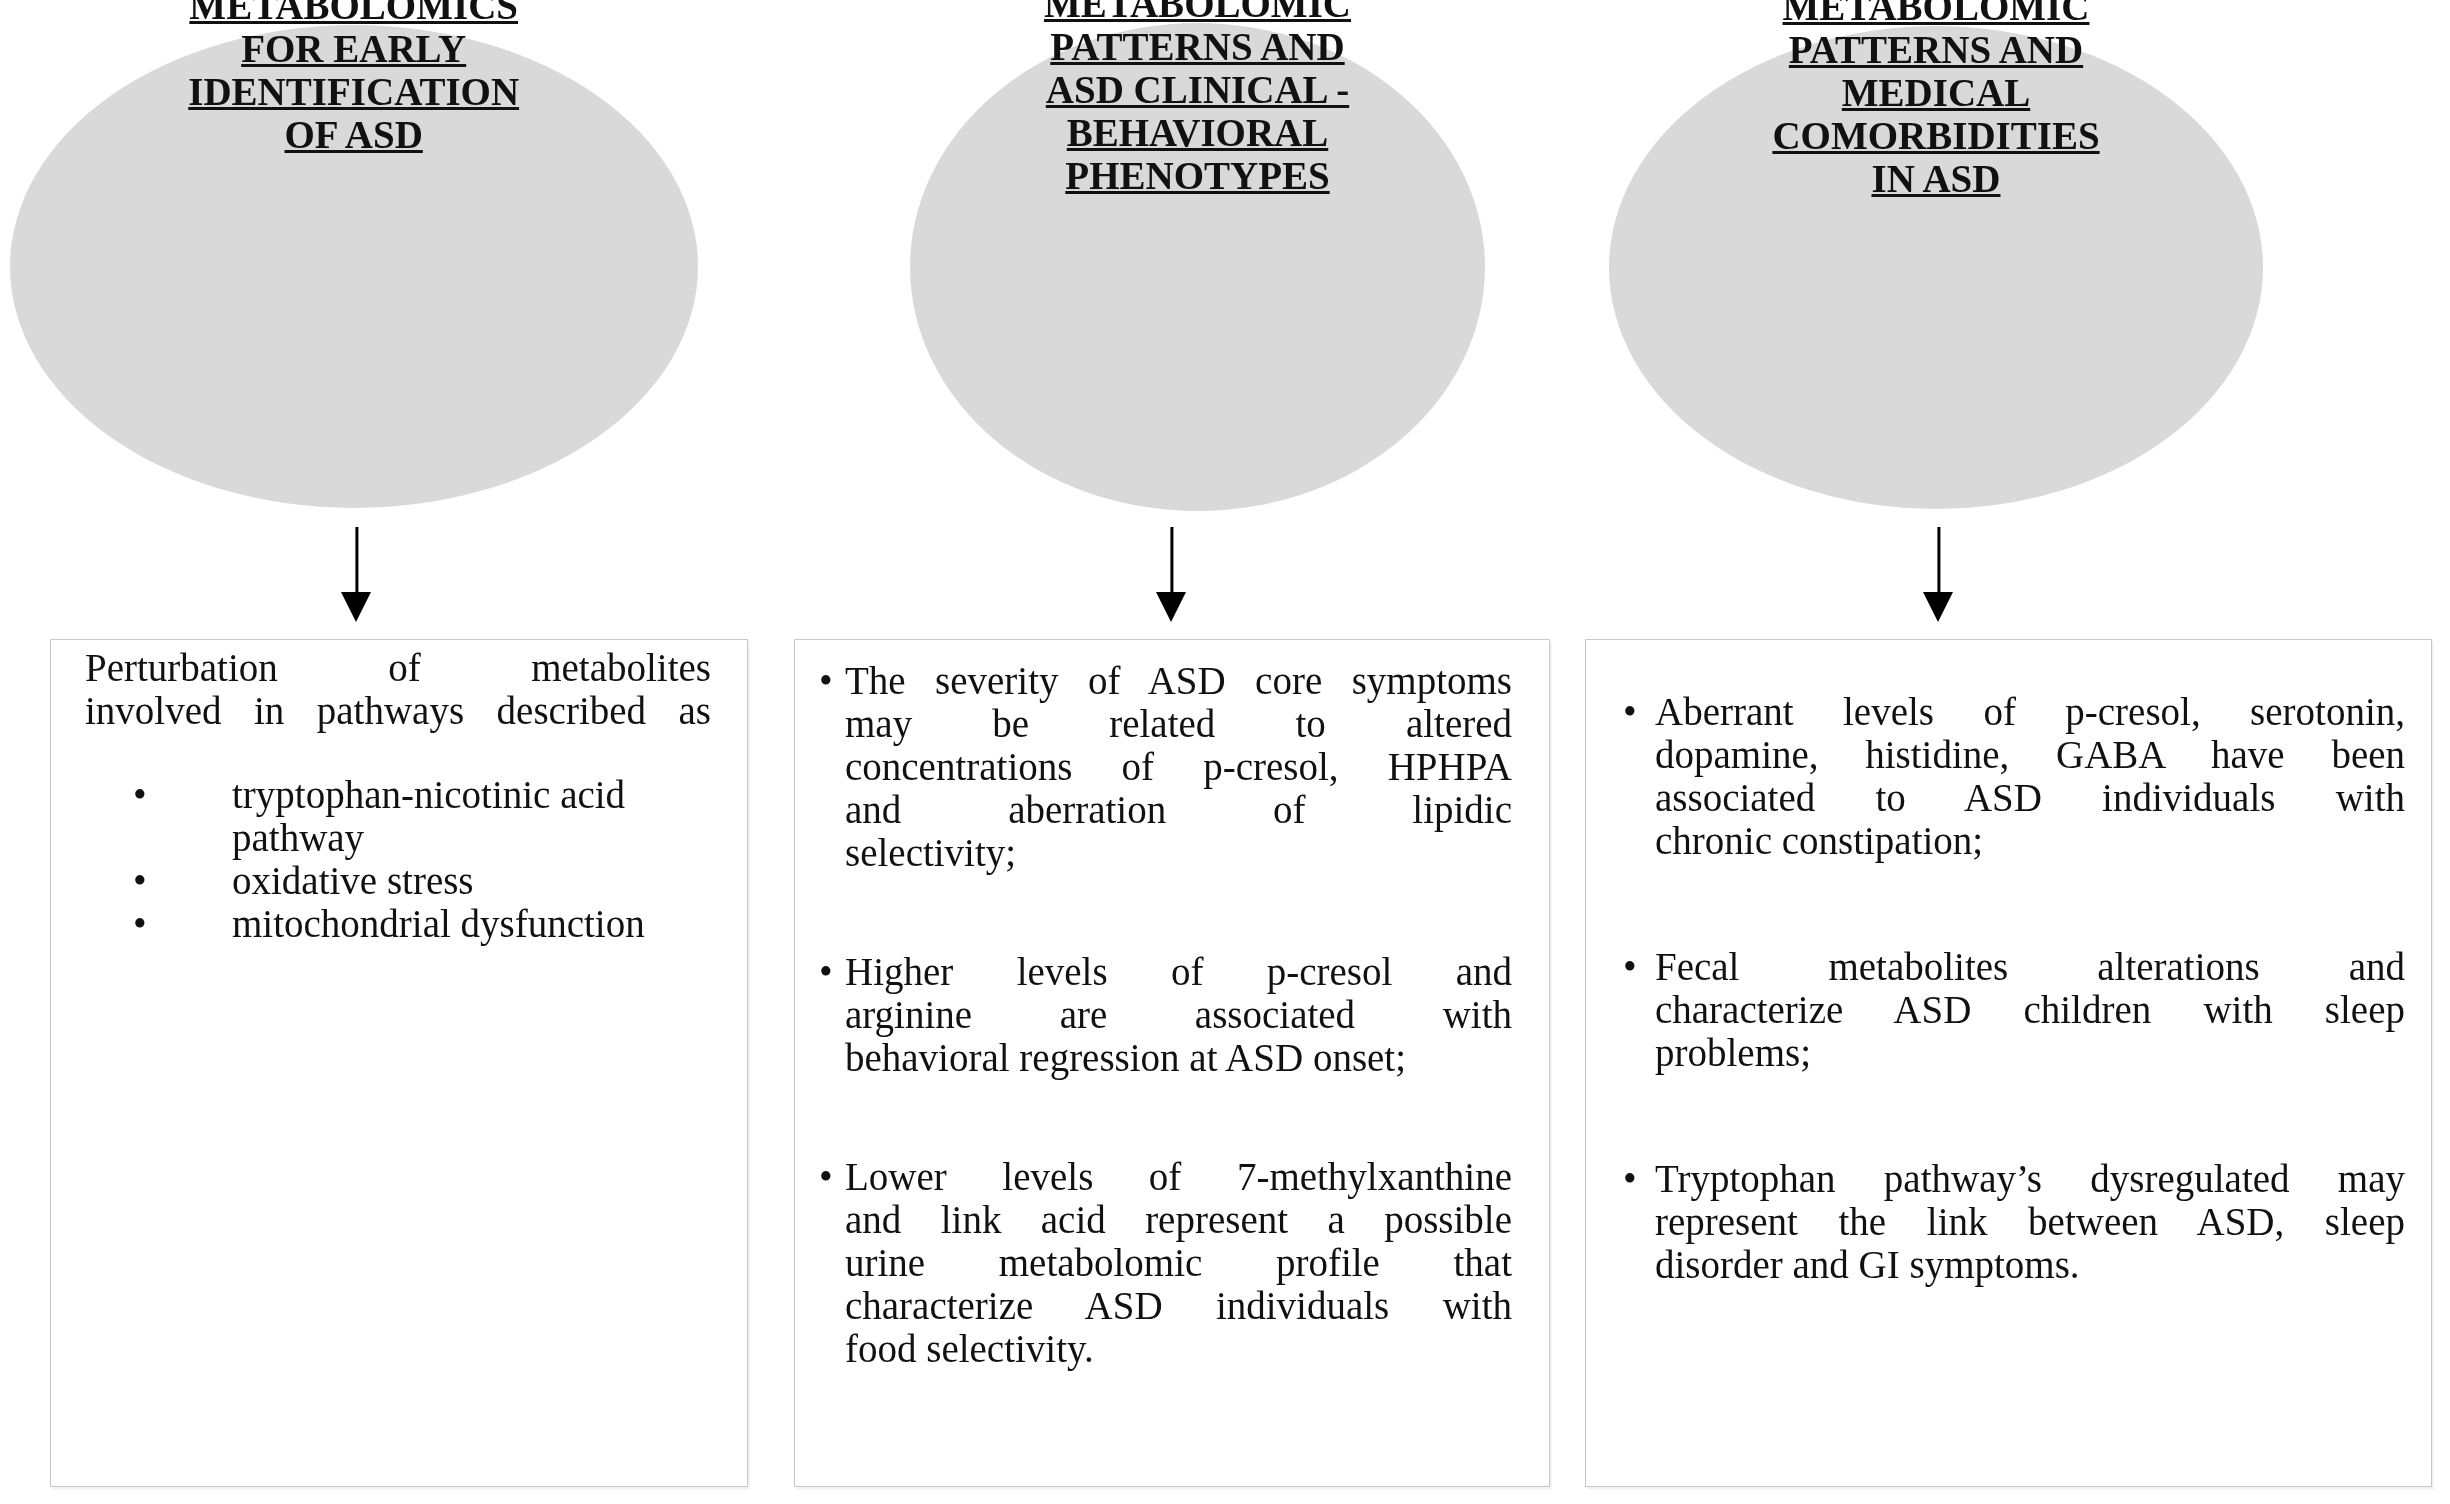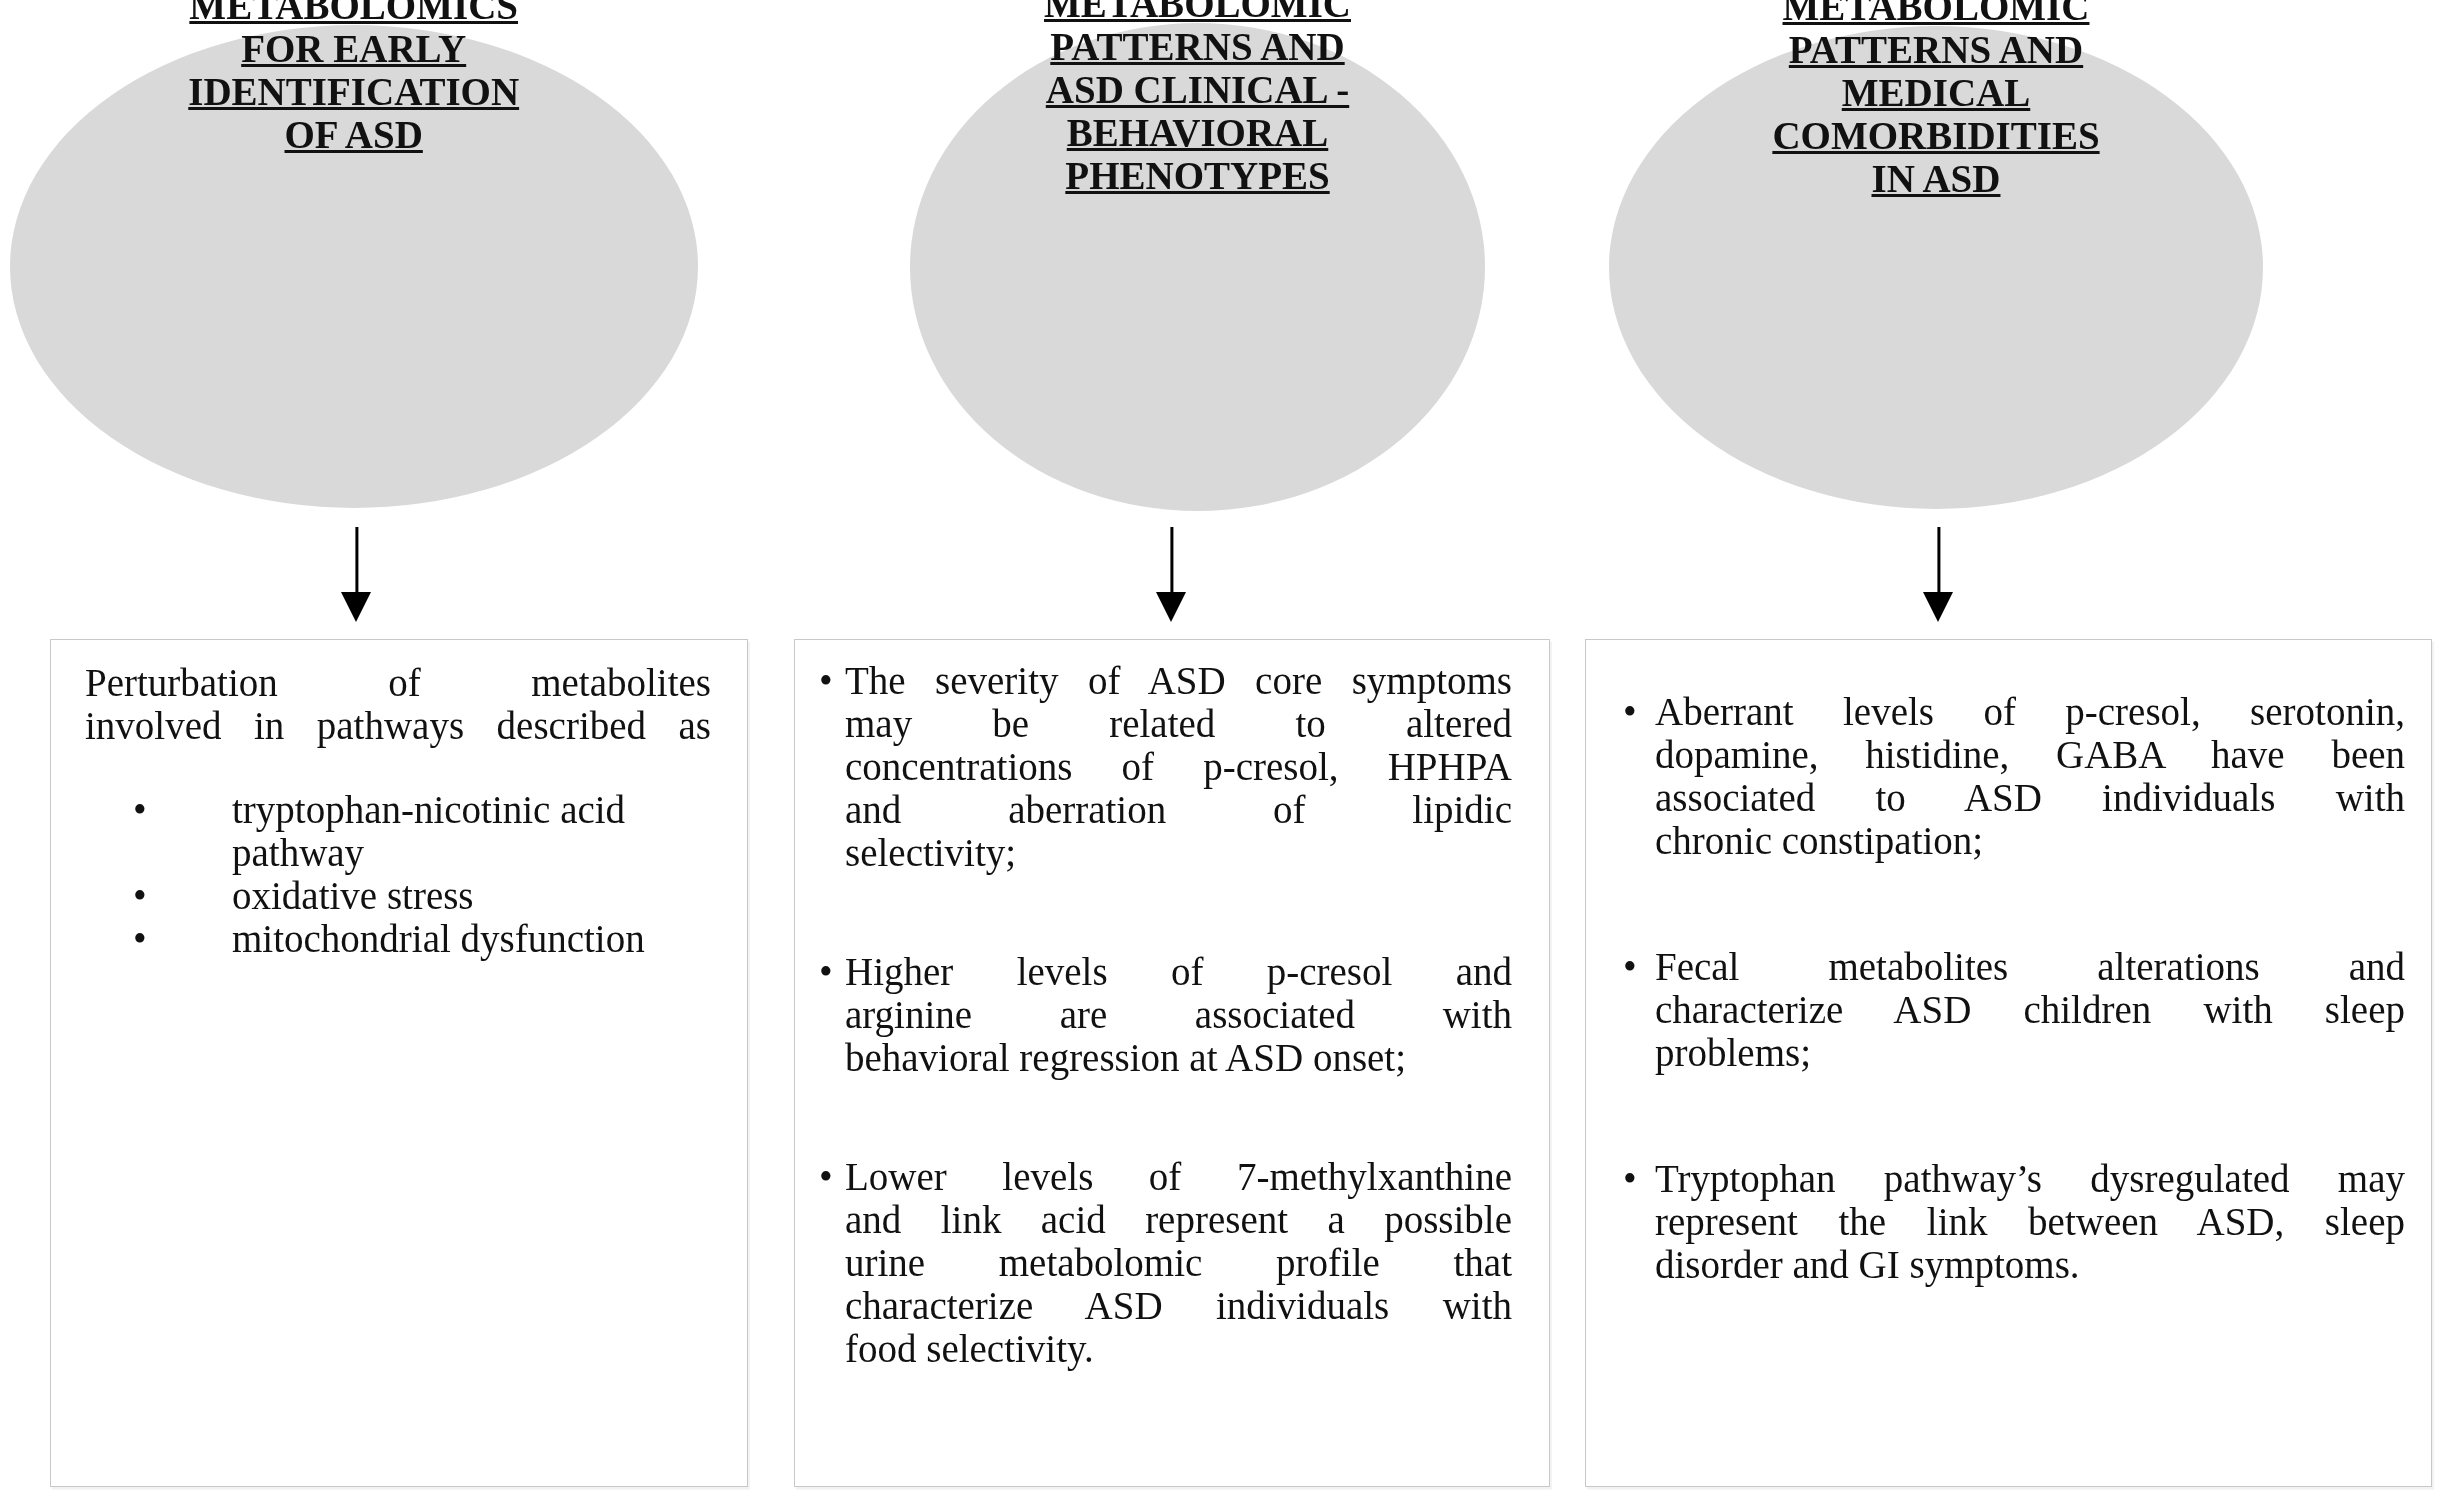--- a/index.html
+++ b/index.html
@@ -69,21 +69,21 @@
     position: absolute;
     top: 639px;
     height: 848px;
     box-sizing: border-box;
     background: #ffffff;
     border: 1.9px solid var(--box-border, #c8c8c8);
     box-shadow: 1.9px 2.6px 0 rgba(0, 0, 0, 0.05);
     font-size: 39px;
     line-height: 43px;
   }
-  .b1 { left: 50px;   width: 698px; padding: 21px 36px 0 34px; }
+  .b1 { left: 50px;   width: 698px; padding: 6px 36px 0 34px; }
   .b2 { left: 794px; width: 756px; padding: 19.4px 37px 0 24px; }
   .b3 { left: 1585px; width: 847px; padding: 50px 26px 0 37px; }
 
   
   .jl { text-align: justify; text-align-last: justify; }
   .jl.end { text-align-last: left; }
 
   
   .list1 { margin-top: 41px; padding-left: 48px; }
   .li1 { position: relative; padding-left: 99px; text-align: left; }

